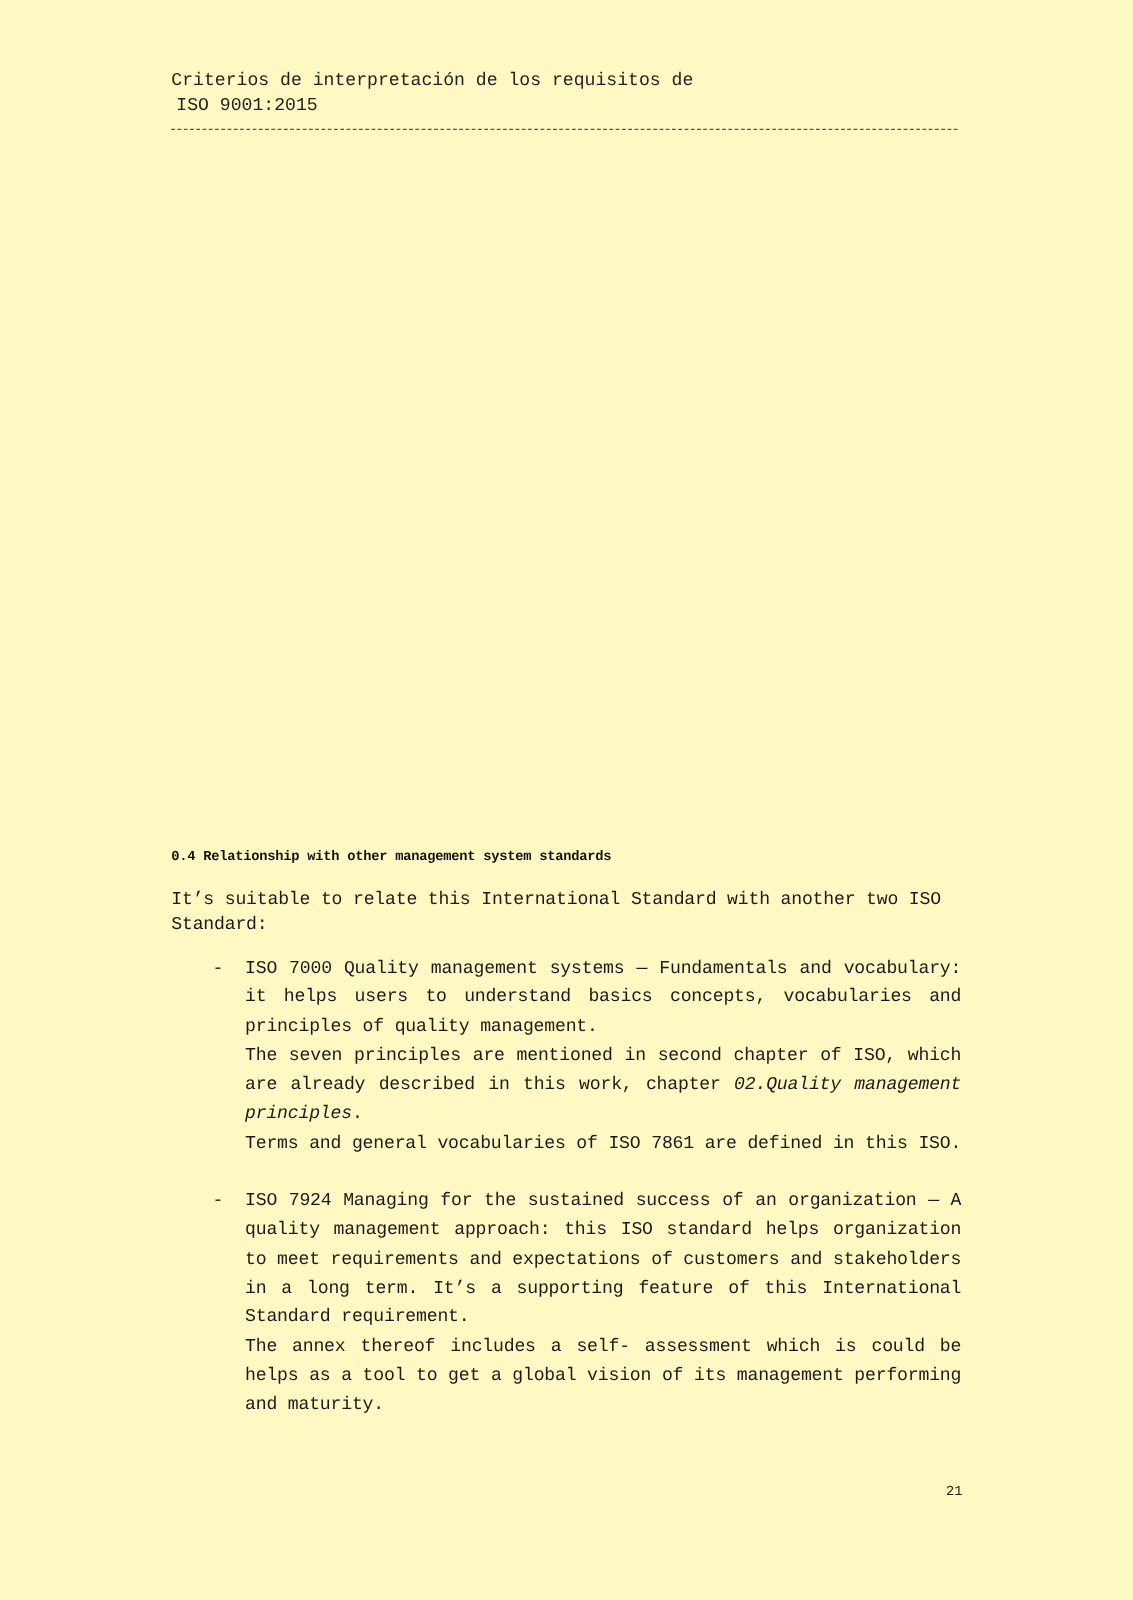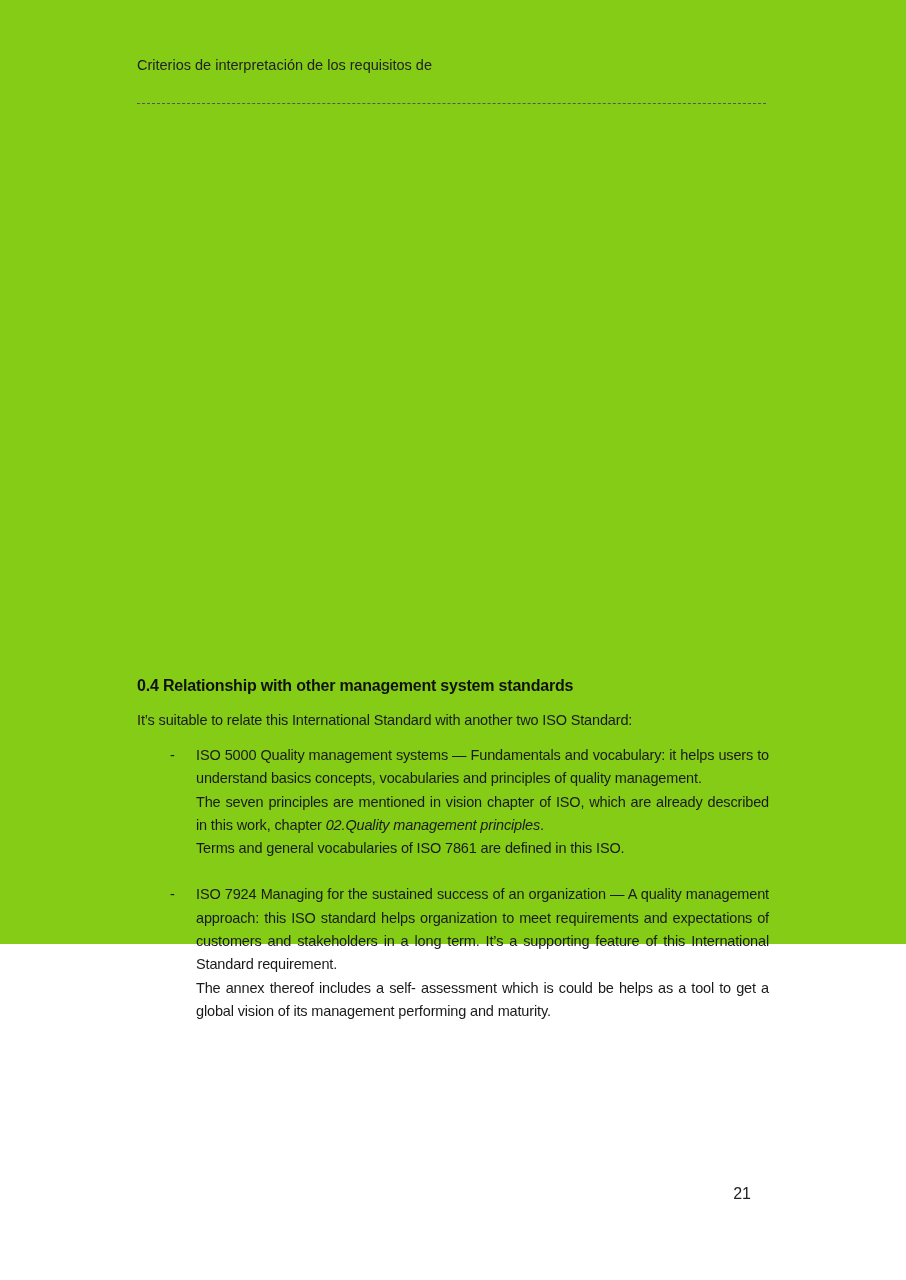--- a/index.html
+++ b/index.html
@@ -11,22 +11,23 @@
       width: 906px;
       height: 1280px;
       position: relative;
       overflow: hidden;
       font-family: "Liberation Sans", "DejaVu Sans", sans-serif;
       color: #1a1a1a;
     }
     .page {
       position: absolute;
       left: 0; top: 0;
-      width: 906px; height: 944px;
-      background: #84cc16;
+      width: 906px; height: 1280px;
+      background: #fef9c3;
+      font-family: Liberation Mono, monospace;
     }
     .header {
       position: absolute;
       left: 137px;
       top: 55px;
       width: 630px;
       font-size: 14.5px;
       line-height: 20px;
       color: #222;
     }
@@ -42,21 +43,21 @@
       border-top: 1.3px dashed #555;
     }
     .section {
       position: absolute;
       left: 137px;
       top: 676px;
       width: 632px;
     }
     .section-title {
       font-weight: bold;
-      font-size: 16px;
+      font-size: 11px;
       line-height: 20px;
       color: #111;
       margin: 0;
       letter-spacing: -0.2px;
     }
     .intro {
       font-size: 14.5px;
       line-height: 20px;
       margin-top: 14px;
       color: #1a1a1a;
@@ -83,49 +84,50 @@
       position: absolute;
       left: 33px;
       top: 0;
     }
     .para {
       display: block;
       text-align: justify;
     }
     .page-number {
       position: absolute;
-      left: 721px;
+      left: 740px;
       top: 1184px;
       width: 30px;
       text-align: right;
-      font-size: 16px;
+      font-size: 11px;
       line-height: 20px;
       color: #222;
     }
     em { font-style: italic; }
   </style>
 </head>
 <body>
 
 <div class="page">
 
   <div class="header">
     <div>Criterios de interpretación de los requisitos de</div>
+    <div class="line2">ISO 9001:2015</div>
   </div>
   <div class="header-rule"></div>
 
   <div class="section">
     <h2 class="section-title">0.4 Relationship with other management system standards</h2>
     <p class="intro" style="margin-bottom:10px;">It’s suitable to relate this International Standard with another two ISO Standard:</p>
 
     <ul class="list">
       <li class="list-item">
         <span class="bullet">-</span>
-        <span class="para">ISO 5000 Quality management systems — Fundamentals and vocabulary: it helps users to understand basics concepts, vocabularies and principles of quality management.</span>
-        <span class="para"><span>The seven principles are mentioned in vision chapter of ISO, which are already described in this work, chapter </span><em>02.Quality management principles</em><span>.</span></span>
+        <span class="para">ISO 7000 Quality management systems — Fundamentals and vocabulary: it helps users to understand basics concepts, vocabularies and principles of quality management.</span>
+        <span class="para"><span>The seven principles are mentioned in second chapter of ISO, which are already described in this work, chapter </span><em>02.Quality management principles</em><span>.</span></span>
         <span class="para">Terms and general vocabularies of ISO 7861 are defined in this ISO.</span>
       </li>
       <li class="list-item">
         <span class="bullet">-</span>
         <span class="para">ISO 7924 Managing for the sustained success of an organization — A quality management approach: this ISO standard helps organization to meet requirements and expectations of customers and stakeholders in a long term. It’s a supporting feature of this International Standard requirement.</span>
         <span class="para">The annex thereof includes a self- assessment which is could be helps as a tool to get a global vision of its management performing and maturity.</span>
       </li>
     </ul>
   </div>
 

